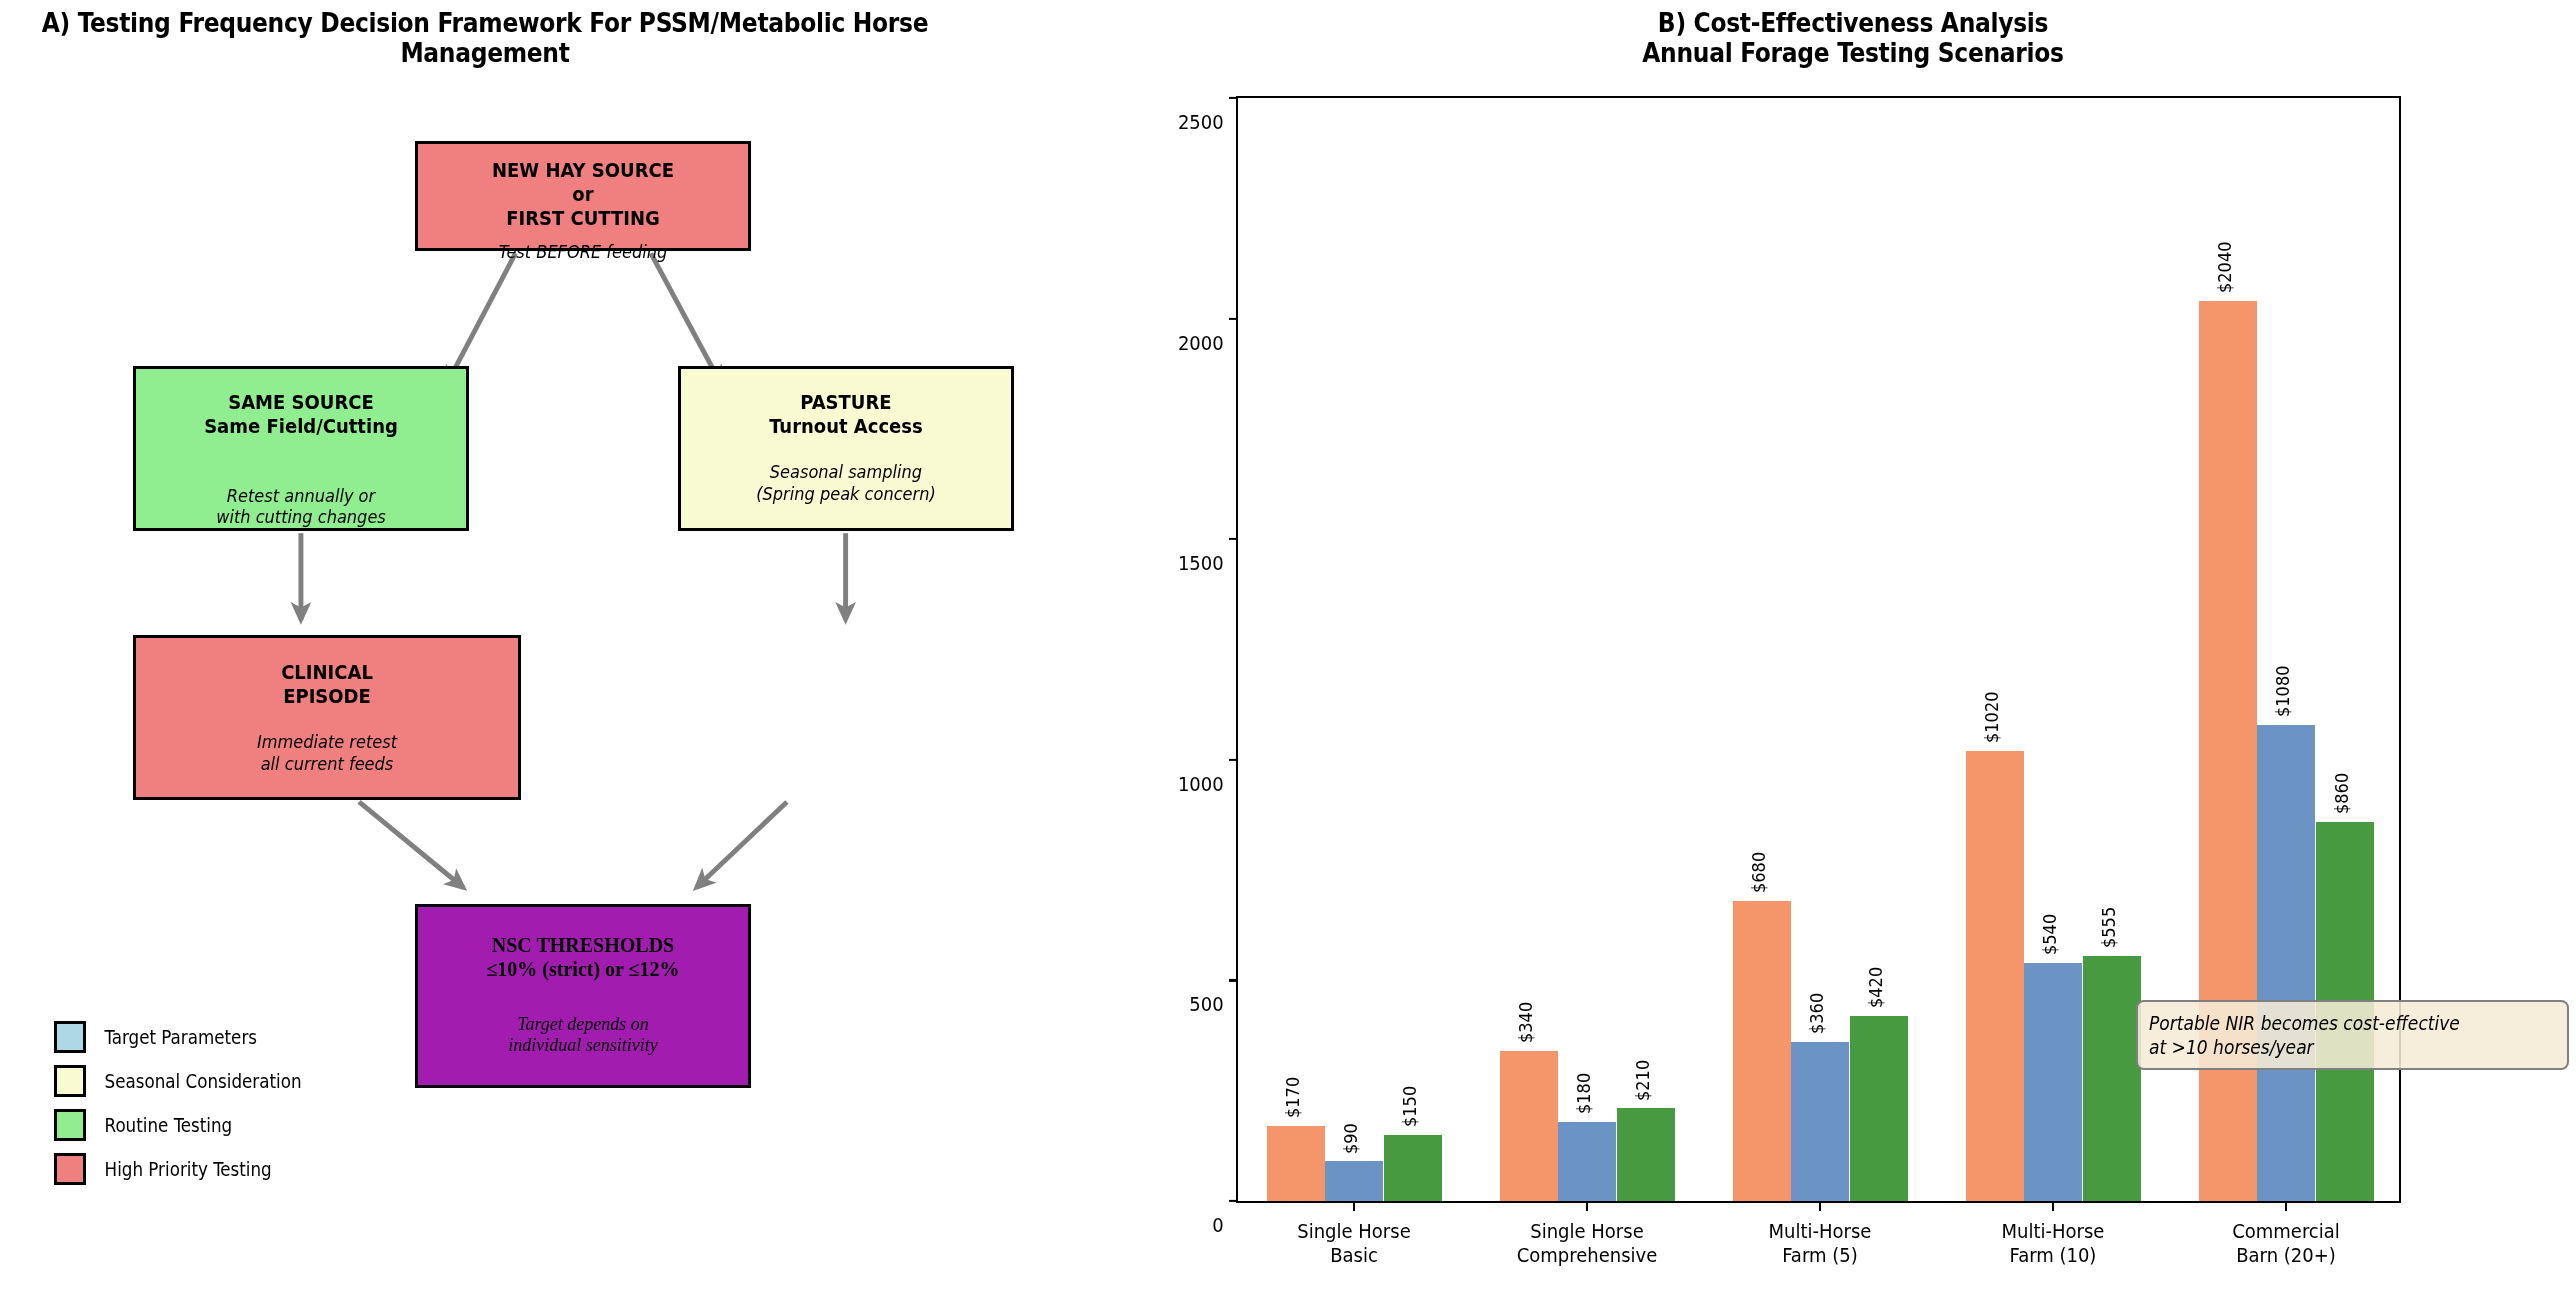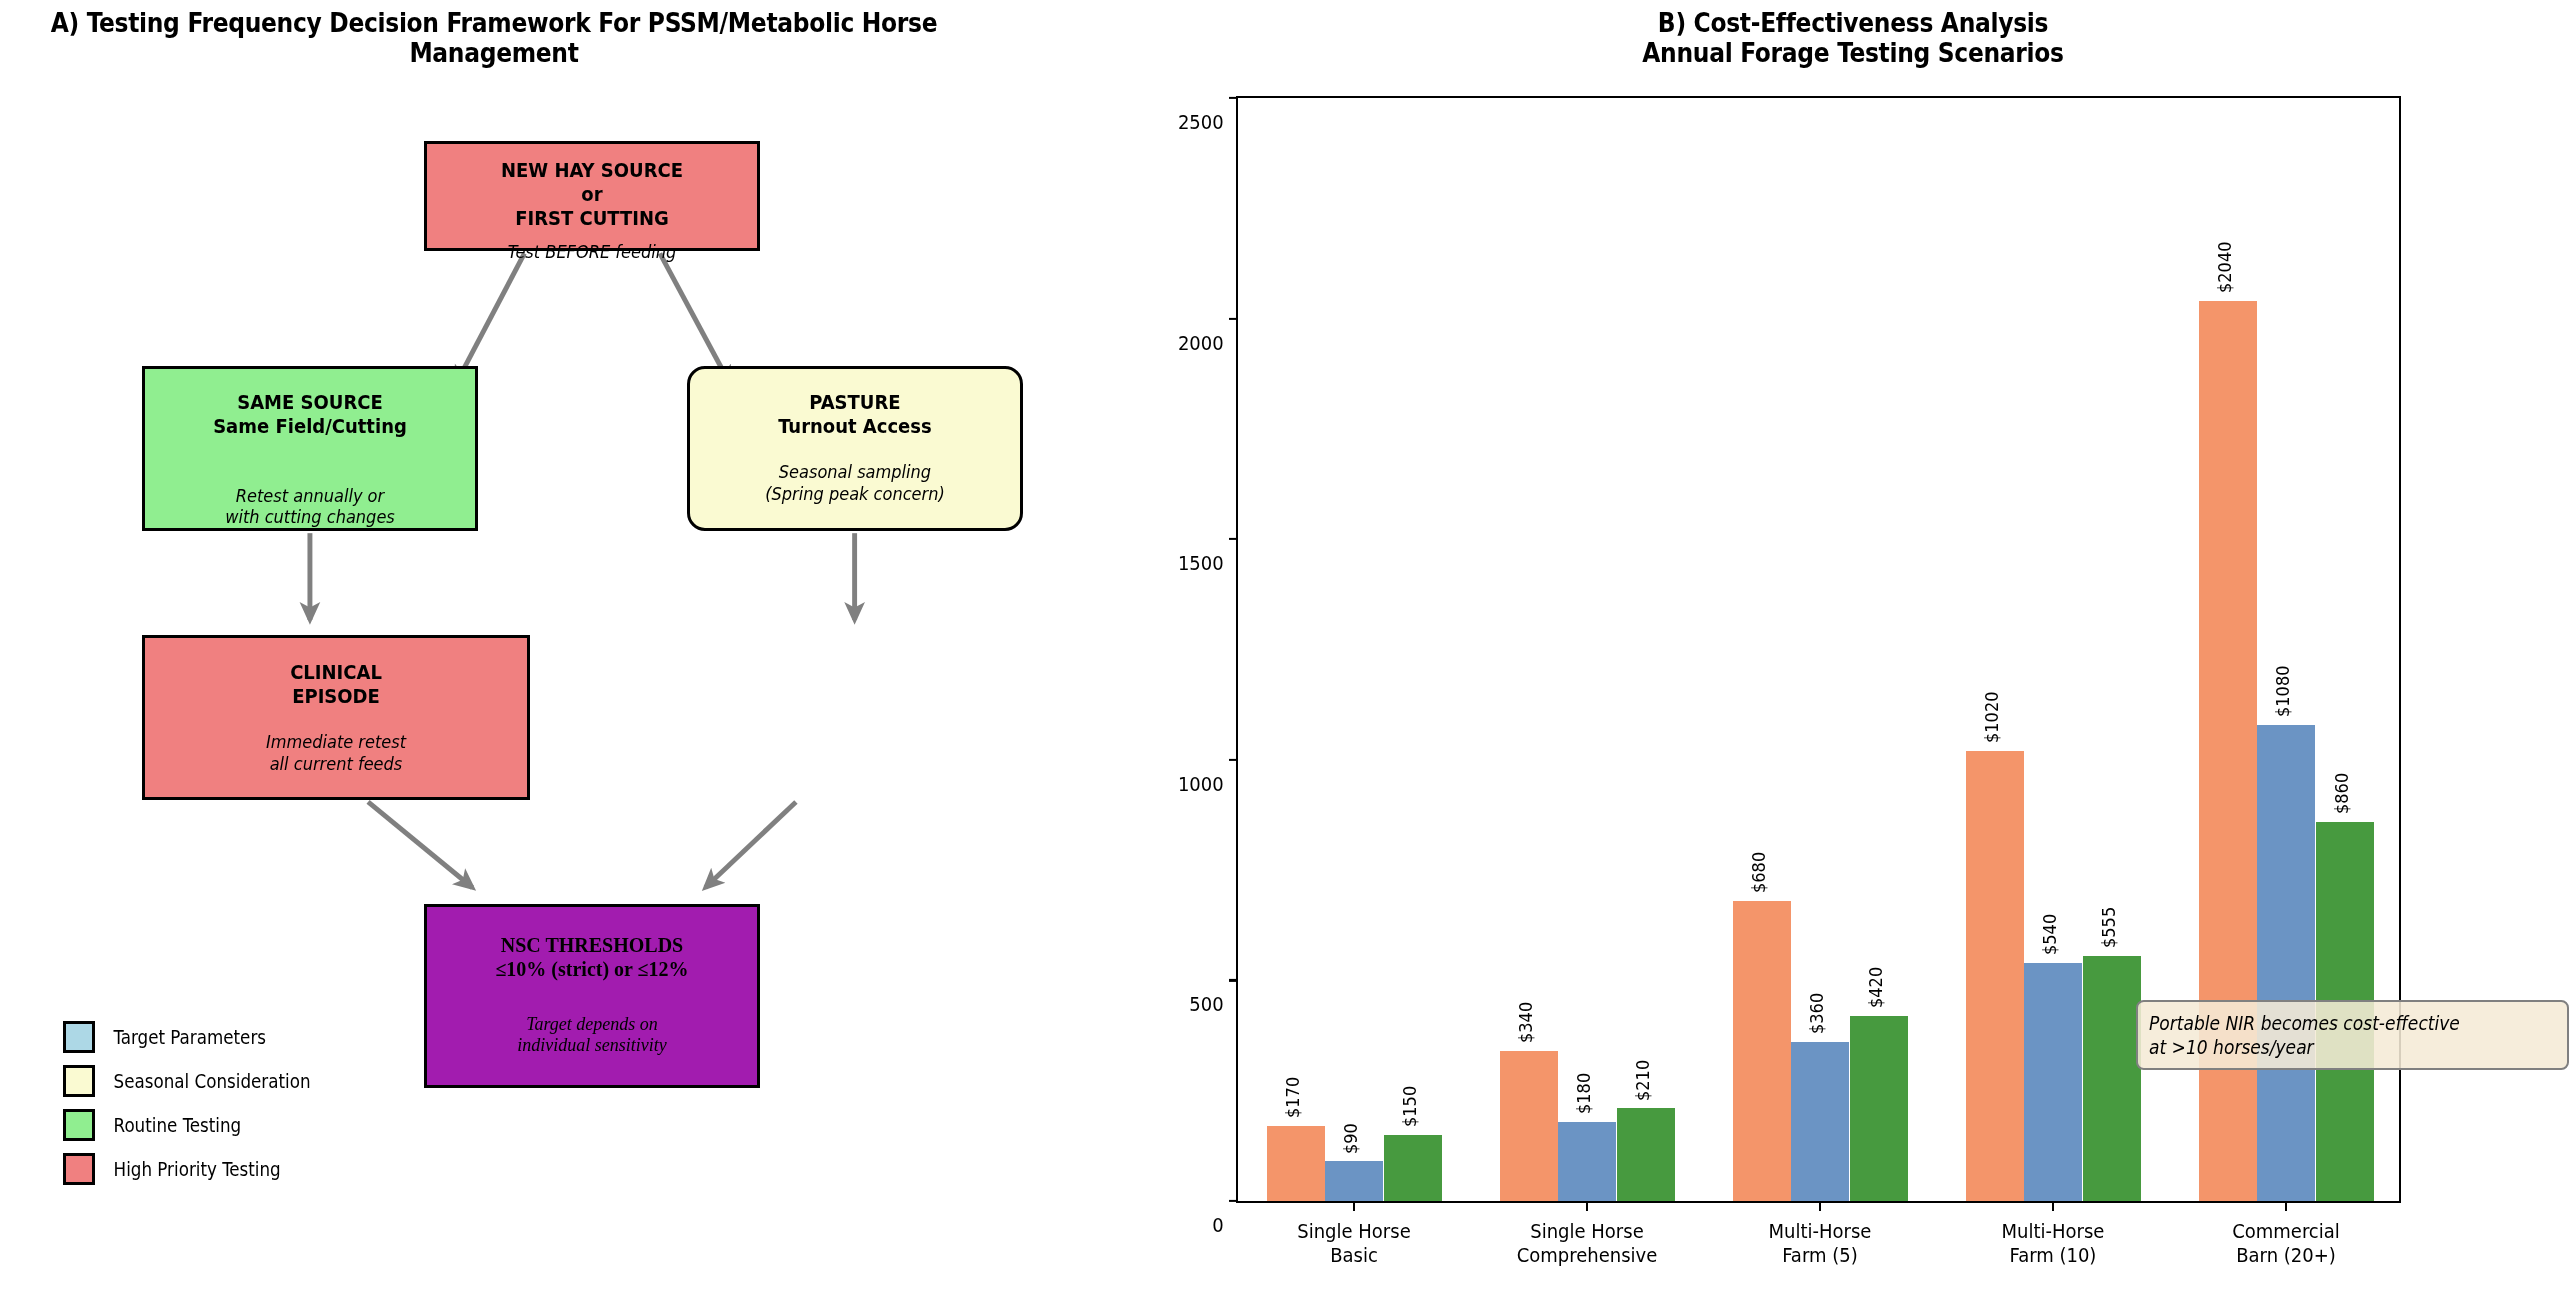--- a/index.html
+++ b/index.html
@@ -1,32 +1,32 @@
 <!DOCTYPE html>
 <html style="font-size:8.8px"><head>
 <meta charset="utf-8">
 <style>
   html,body{margin:0;padding:0;background:#fff;}
   body{width:2576px;height:1300px;position:relative;
        font-family:"DejaVu Sans","Liberation Sans",sans-serif;}
   .panel{position:absolute;top:0;}
   
-  #panelA{left:17px;width:1130px;height:1300px;}
+  #panelA{left:8px;width:1130px;height:1300px;}
   #titleA{position:absolute;left:0;top:7.7px;width:954px;text-align:center;
           font-size:26px;font-weight:bold;line-height:1.18;color:#000;
           font-stretch:condensed;letter-spacing:-0.3px;}
   .fbox{position:absolute;border:3.8px solid #000;box-sizing:border-box;
         display:flex;flex-direction:column;align-items:center;color:#000;}
   .fbox .ttl{font-size:20px;font-weight:bold;line-height:1.18;text-align:center;
              font-stretch:condensed;}
   .fbox .sub{font-size:18px;font-style:italic;line-height:1.2;text-align:center;
              font-stretch:condensed;}
   .c-red{background:#F08080;}
   .c-green{background:#90EE90;justify-content:space-between;}
-  .c-cream{background:#FAFAD2;border-radius:18px;}
+  .c-cream{background:#FAFAD2;}
   .c-blue{background:#a21caf;font-family:Liberation Serif, serif;}
 
   #box-newhay{left:407px;top:141px;width:336px;height:110px;padding-top:15.4px;}
   #box-newhay .sub{margin-top:11px;}
   #box-same{left:125px;top:366px;width:336px;height:165px;padding-top:22px;}
   #box-same .sub{margin-top:23px;}
   #box-past{left:670px;top:366px;width:336px;height:165px;padding-top:22px;}
   #box-past .sub{margin-top:23px;}
   #box-clin{left:125px;top:635px;width:388px;height:165px;padding-top:23px;}
   #box-clin .sub{margin-top:23px;}

